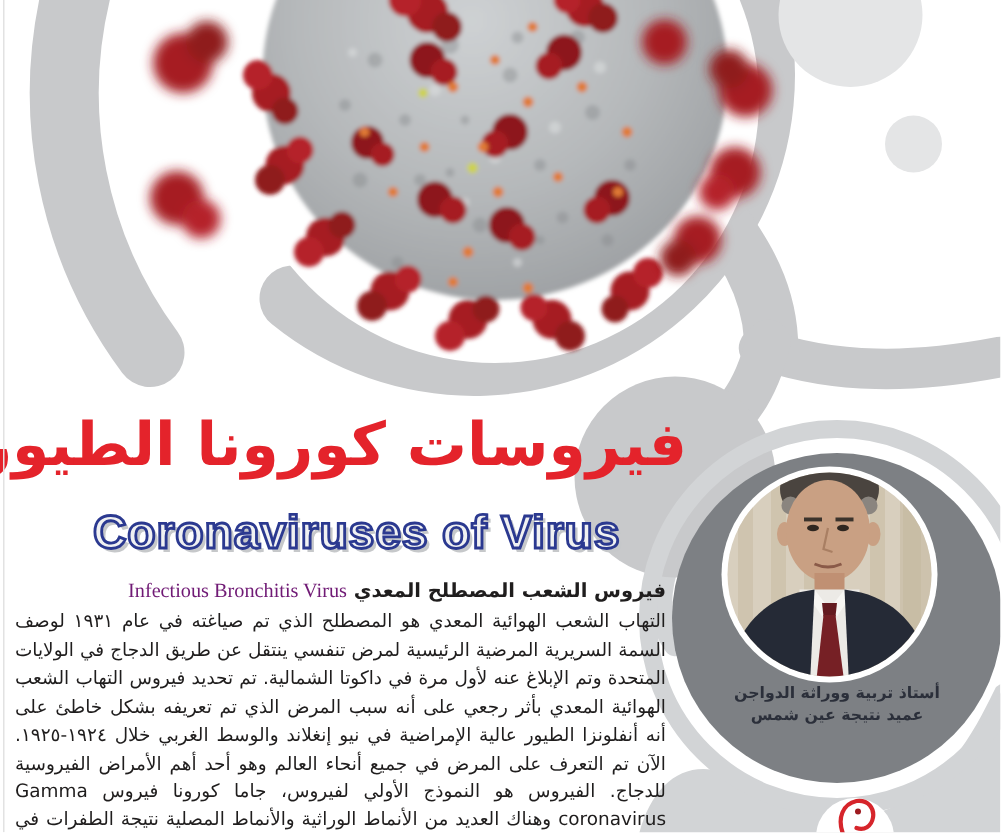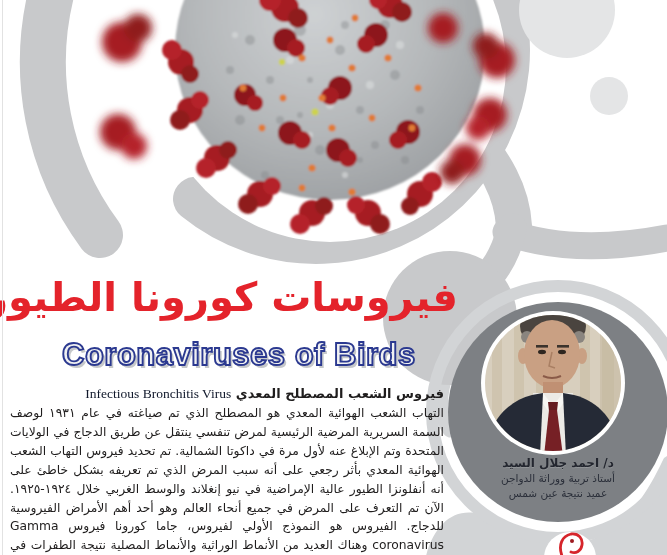--- a/index.html
+++ b/index.html
@@ -25,29 +25,29 @@
     color:#f0f1f2;-webkit-text-stroke:1.9px #2b3990;letter-spacing:0.5px;
     text-shadow:2.5px 3px 0 #c6c8ca;white-space:nowrap;
   }
   
   .article{
     position:absolute;left:10px;top:384px;width:434px;z-index:4;
     direction:rtl;text-align:justify;color:#1f1d1d;
     font-size:12.3px;line-height:18.9px;font-family:"DejaVu Sans",sans-serif;
   }
   .h-line{text-align:right;font-weight:bold;font-size:13px;line-height:20px;white-space:nowrap;}
-  .h-line .en{font-family:"Liberation Serif",serif;font-weight:normal;font-size:13.5px;color:#0f172a;}
+  .h-line .en{font-family:"Liberation Serif",serif;font-weight:normal;font-size:13.5px;color:#701a75;}
   .body-par{margin:0;}
   
   .caption{
     position:absolute;left:483px;top:455px;width:150px;z-index:4;
     direction:rtl;text-align:center;color:#23262f;
   }
   .caption .name{font-size:12px;font-weight:bold;line-height:16px;text-shadow:0 1px 0 rgba(255,255,255,0.15);}
-  .caption .role{font-size:10.5px;font-weight:normal;line-height:14.5px;color:#2b2f3a;}
+  .caption .role{font-size:10.5px;font-weight:bold;line-height:14.5px;color:#2b2f3a;}
 </style>
 </head>
 <body>
 
 <div class="page">
 
   <svg class="decor" width="667" height="555" viewBox="0 0 667 555">
     <defs>
       <radialGradient id="gSphere" cx="45%" cy="38%" r="70%">
         <stop offset="0%" stop-color="#ced1d3"></stop>
@@ -290,30 +290,29 @@
     </g>
 
     <circle cx="570" cy="558" r="26" fill="#ffffff"></circle>
     <g>
       <path d="M 562 556 C 558 545 562 536 571 534 C 579 533 583 539 582 545 C 581 551 576 554 571 552" fill="none" stroke="#d6252b" stroke-width="2.8" stroke-linecap="round"></path>
       <circle cx="572" cy="541" r="2" fill="#9e1b20"></circle>
     </g>
   </svg>
 
   <div class="title-ar">فيروسات كورونا الطيور</div>
-  <div class="title-en">Coronaviruses of Birds</div>
+  <div class="title-en">Coronaviruses of Virus</div>
 
   <div class="article">
     <div class="h-line">
       <span class="ar">فيروس الشعب المصطلح المعدي</span>
       <span class="en">Infectious Bronchitis Virus</span>
     </div>
     <p class="body-par">التهاب الشعب الهوائية المعدي هو المصطلح الذي تم صياغته في عام ١٩٣١ لوصف السمة السريرية المرضية الرئيسية لمرض تنفسي ينتقل عن طريق الدجاج في الولايات المتحدة وتم الإبلاغ عنه لأول مرة في داكوتا الشمالية. تم تحديد فيروس التهاب الشعب الهوائية المعدي بأثر رجعي على أنه سبب المرض الذي تم تعريفه بشكل خاطئ على أنه أنفلونزا الطيور عالية الإمراضية في نيو إنغلاند والوسط الغربي خلال ١٩٢٤-١٩٢٥. الآن تم التعرف على المرض في جميع أنحاء العالم وهو أحد أهم الأمراض الفيروسية للدجاج. الفيروس هو النموذج الأولي لفيروس، جاما كورونا فيروس Gamma coronavirus وهناك العديد من الأنماط الوراثية والأنماط المصلية نتيجة الطفرات في الجينوم الكبير.</p>
 
   </div>
 
   <div class="caption">
-    <div class="name">د/ احمد جلال السيد</div>
     <div class="role">أستاذ تربية ووراثة الدواجن</div>
     <div class="role">عميد نتيجة عين شمس</div>
   </div>
 
 </div>
 
 </body></html>

